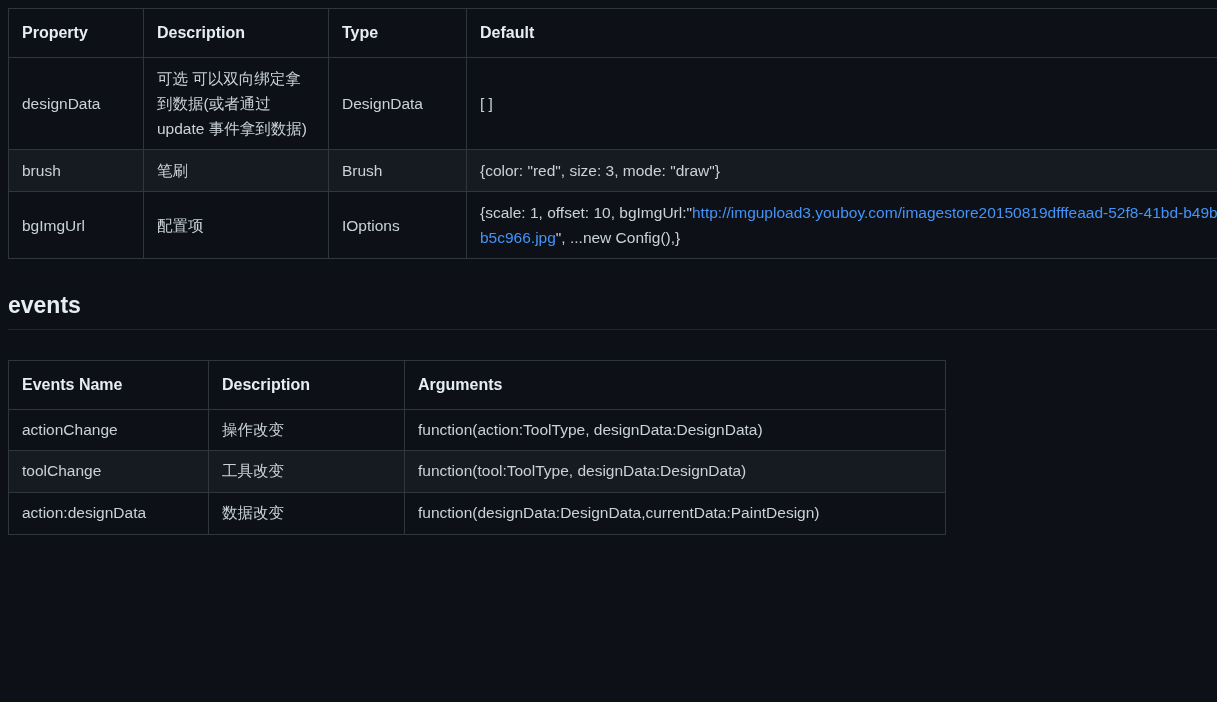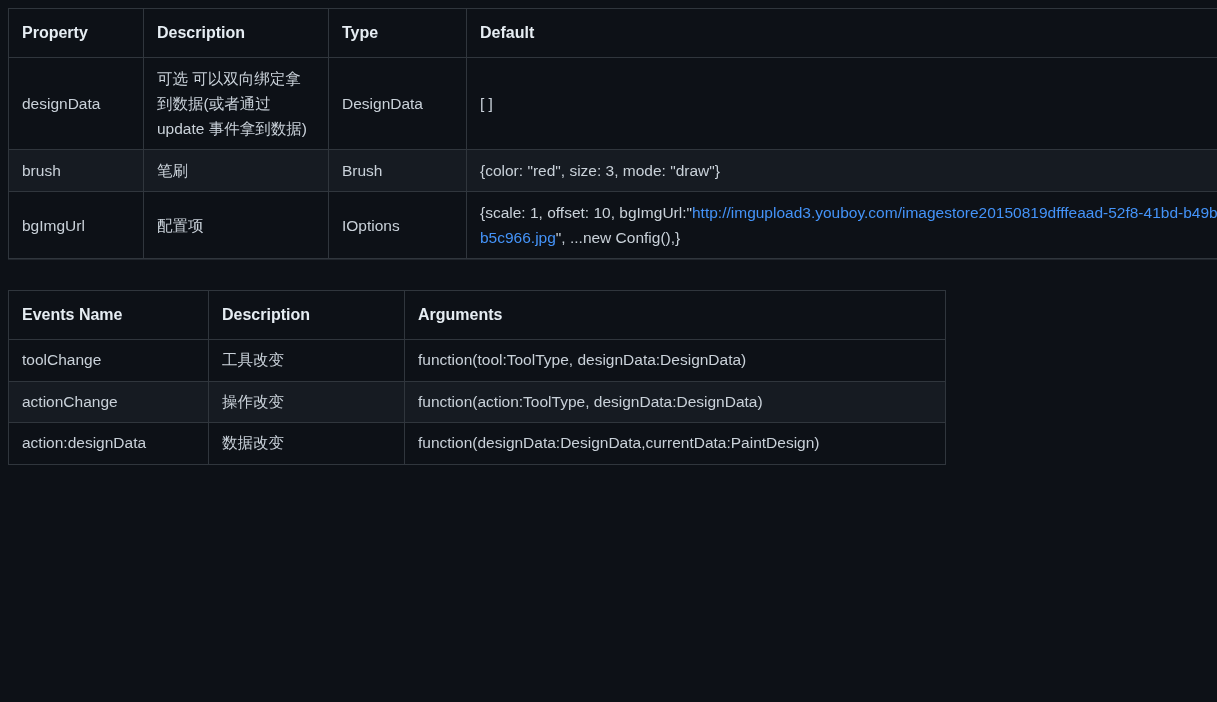--- a/index.html
+++ b/index.html
@@ -145,47 +145,48 @@
       <tr>
         <td>bgImgUrl</td>
         <td>配置项</td>
         <td>IOptions</td>
         <td><span>{scale: 1, offset: 10, bgImgUrl:"</span><a class="ext-link" href="#">http://imgupload3.youboy.com/imagestore20150819dfffeaad-52f8-41bd-b49b-93ee57b5c966.jpg</a><span>", ...new Config(),}</span></td>
       </tr>
 
     </tbody>
   </table>
 
+  <h2 class="section-heading">events</h2>
   <div class="heading-rule"></div>
 
   <table class="doc-table table-events">
     <colgroup>
       <col class="c-ev-name">
         <col class="c-ev-desc">
         <col class="c-ev-args">
     </colgroup>
     <thead>
       <tr>
         <th>Events Name</th>
         <th>Description</th>
         <th>Arguments</th>
       </tr>
     </thead>
     <tbody>
 
       <tr>
+        <td>actionChange</td>
+        <td>操作改变</td>
+        <td>function(action:ToolType, designData:DesignData)</td>
+      </tr>
+
+      <tr>
         <td>toolChange</td>
         <td>工具改变</td>
         <td>function(tool:ToolType, designData:DesignData)</td>
-      </tr>
-
-      <tr>
-        <td>actionChange</td>
-        <td>操作改变</td>
-        <td>function(action:ToolType, designData:DesignData)</td>
       </tr>
 
       <tr>
         <td>action:designData</td>
         <td>数据改变</td>
         <td>function(designData:DesignData,currentData:PaintDesign)</td>
       </tr>
 
 
     </tbody>

